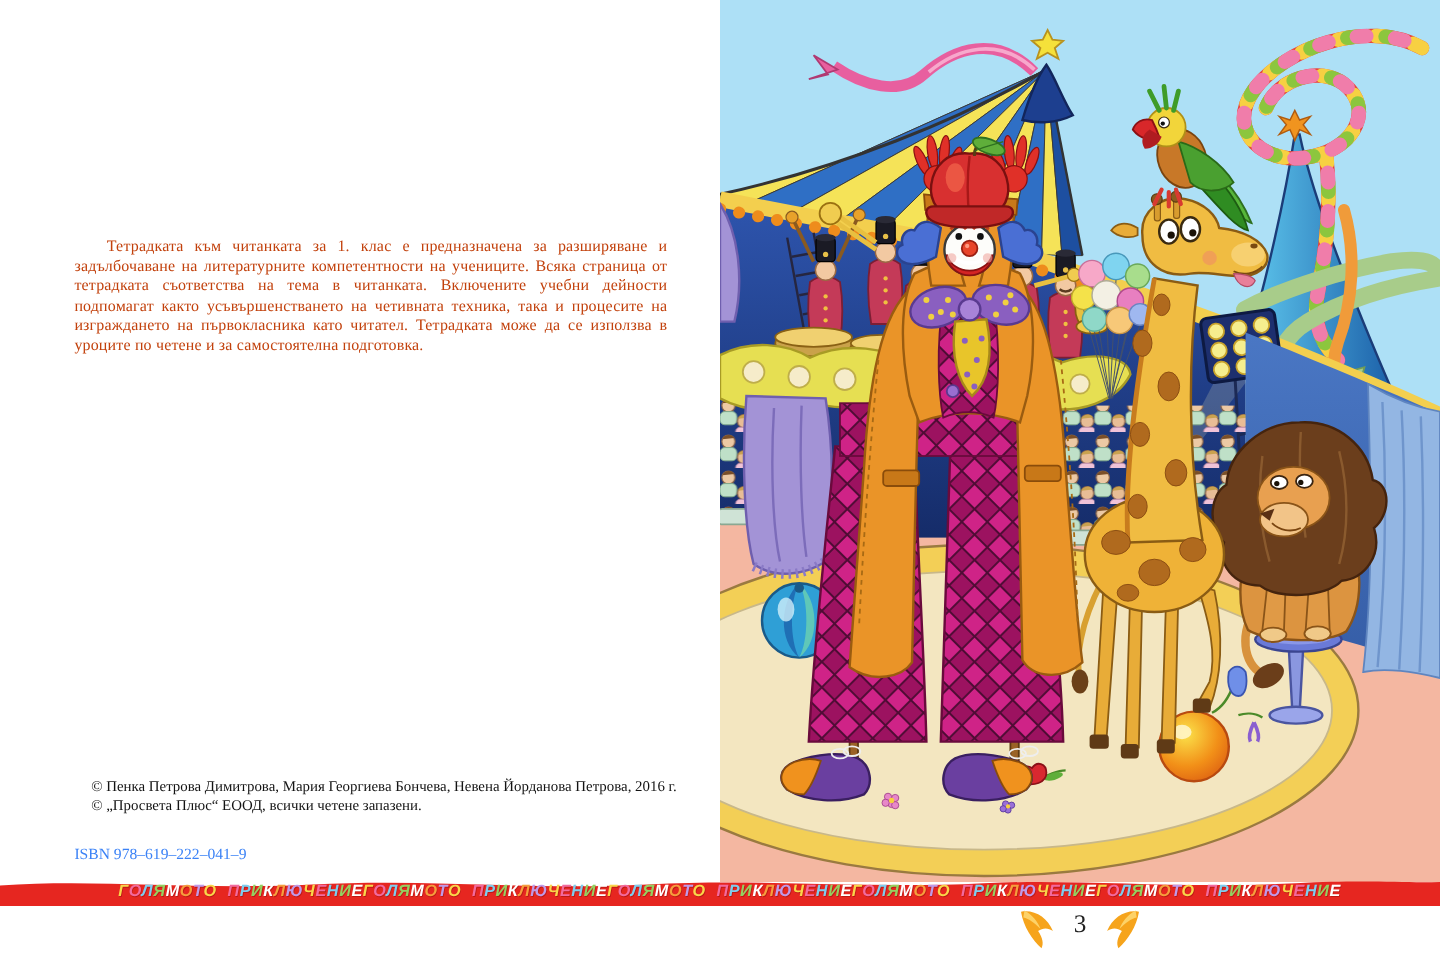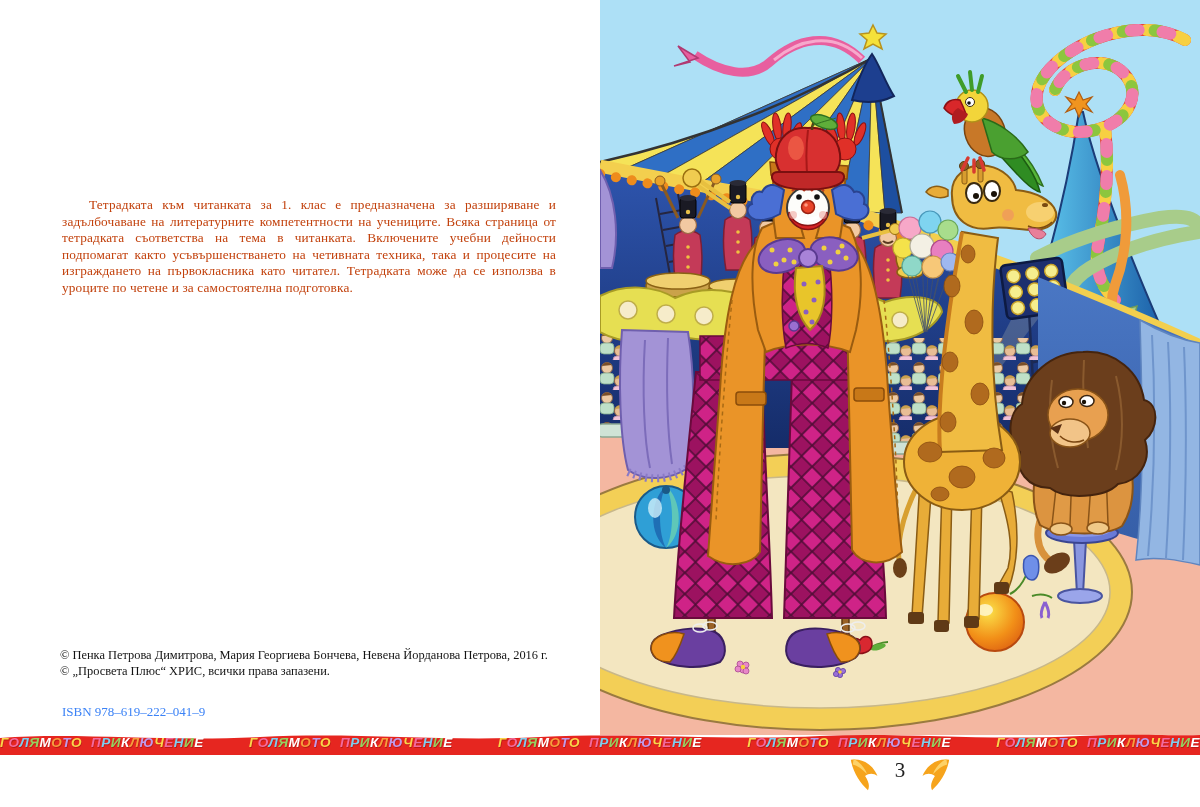--- a/index.html
+++ b/index.html
@@ -1,41 +1,41 @@
 <!DOCTYPE html>
 <html><head>
 <meta charset="utf-8">
 <style>
   html,body{margin:0;padding:0}
   body{width:1200px;height:807px;background:#ffffff;position:relative;overflow:hidden;
        font-family:"Liberation Serif",serif;}
   .intro{position:absolute;left:62px;top:197px;width:494px;margin:0;
          font:13.3px/16.6px "Liberation Serif",serif;text-align:justify;text-indent:27px;
          color:#c2410c;letter-spacing:.15px}
-  .colophon{position:absolute;left:60px;top:648px;font:12.4px/15.6px "Liberation Serif",serif;color:#131313}
+  .colophon{position:absolute;left:76px;top:648px;font:12.4px/15.6px "Liberation Serif",serif;color:#131313}
   .isbn{position:absolute;left:62px;top:704px;font:13px "Liberation Serif",serif;color:#3b82f6}
   .illustration{position:absolute;left:600px;top:0;width:600px;height:735px}
   .banner{position:absolute;left:0;top:729px;width:1200px;height:26px}
   .banner-bg{position:absolute;left:0;top:0;width:100%;height:100%}
-  .banner-text{position:absolute;left:0;right:0;top:6px;display:flex;justify-content:space-between;
+  .banner-text{position:absolute;left:16px;right:0;top:6px;display:flex;justify-content:center;
                font:italic 800 13.5px "Liberation Sans",sans-serif;letter-spacing:.5px;white-space:nowrap}
   .bphrase span{text-shadow:.6px .6px 0 rgba(110,0,0,.35)}
   .bsp{display:inline-block;width:9px}
   .footer{position:absolute;left:600px;top:751px;width:600px;height:46px;
           display:flex;align-items:center;justify-content:center;gap:9px}
   .pagenum{font:400 21px "Liberation Serif",serif;color:#222;position:relative;top:-4px}
 </style>
 </head>
 <body>
 
 <div class="left-page">
   <p class="intro">Тетрадката към читанката за 1. клас е предназначена за разширяване и задълбочаване на литературните компетентности на учениците. Всяка страница от тетрадката съответства на тема в читанката. Включените учебни дейности подпомагат както усъвършенстването на четивната техника, така и процесите на изграждането на първокласника като читател. Тетрадката може да се използва в уроците по четене и за самостоятелна подготовка.</p>
   <div class="colophon">
     <div>© Пенка Петрова Димитрова, Мария Георгиева Бончева, Невена Йорданова Петрова, 2016 г.</div>
-    <div>© „Просвета Плюс“ ХРИС, всички права запазени.</div>
+    <div>© „Просвета Плюс“ ЕООД, всички четене запазени.</div>
   </div>
   <div class="isbn">ISBN 978–619–222–041–9</div>
 </div>
 
 <div class="illustration">
 <svg width="600" height="735" viewBox="0 0 600 735" xmlns="http://www.w3.org/2000/svg">
   <defs>
     <linearGradient id="gInt" x1="0" y1="0" x2="0" y2="1">
       <stop offset="0" stop-color="#2e55ae"></stop>
           <stop offset="1" stop-color="#142a66"></stop>

